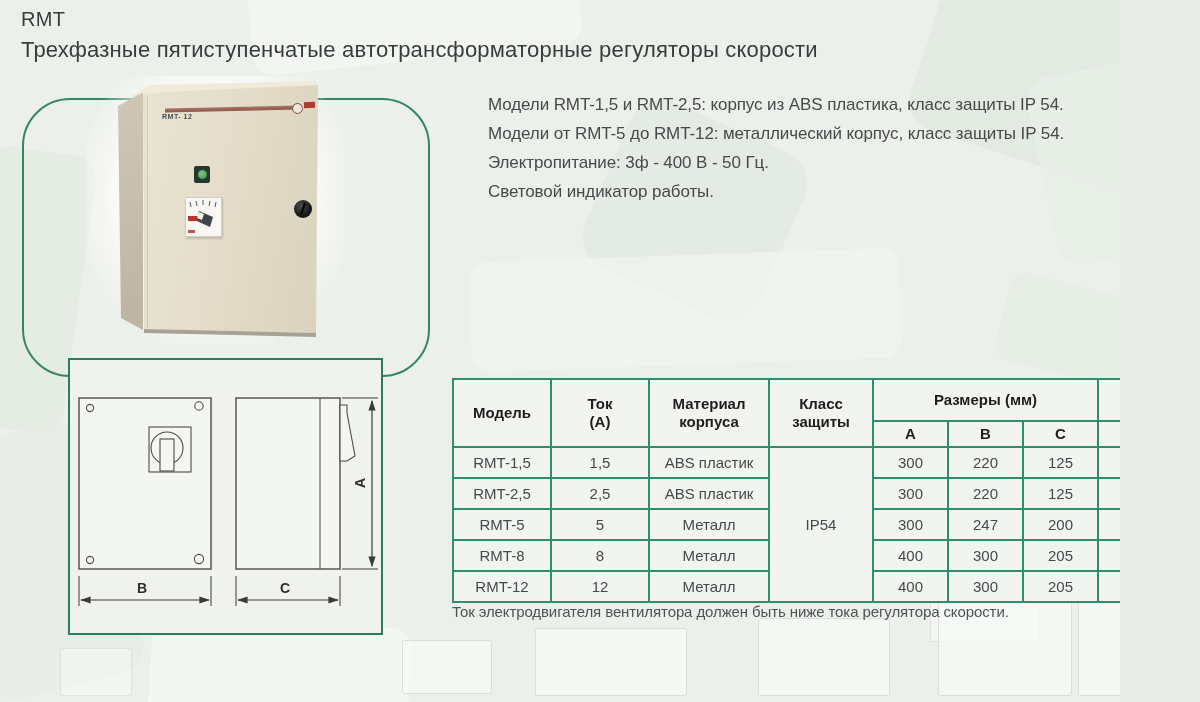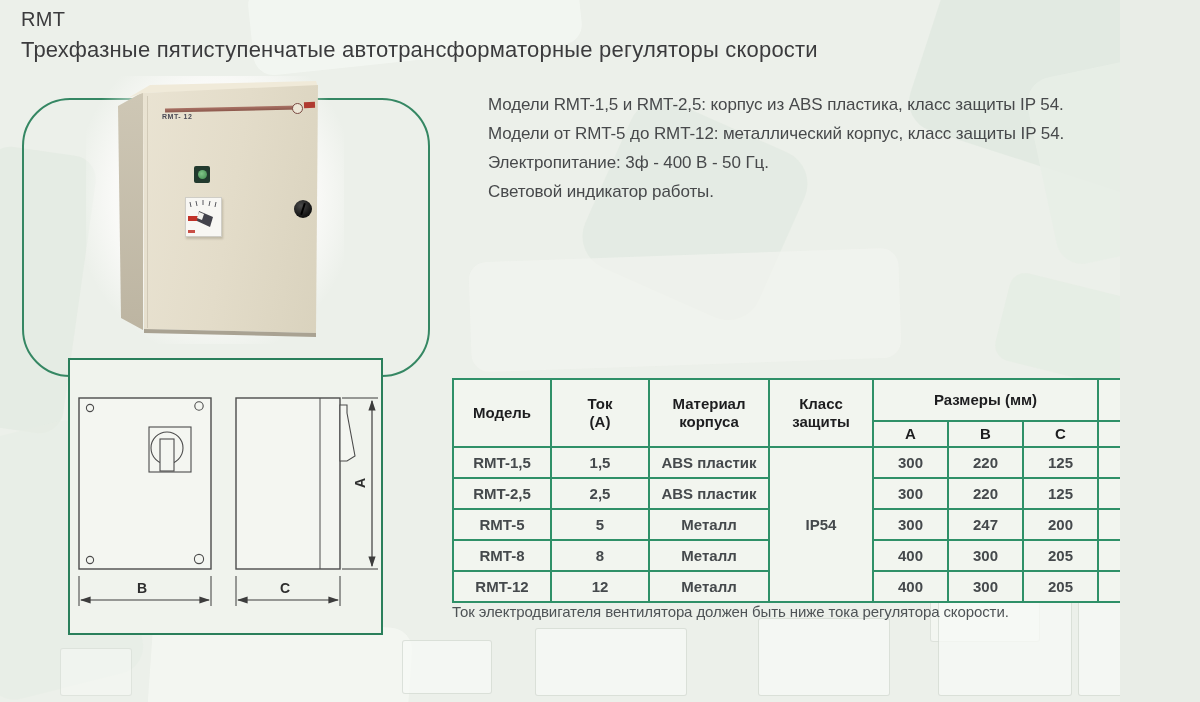--- a/index.html
+++ b/index.html
@@ -101,21 +101,21 @@
     font-size:15px;color:#45494c;background:transparent;
   }
   table.spec th,table.spec td{
     border:2px solid #2f9068;background:#f2f5ef;
     text-align:center;vertical-align:middle;padding:0;
     overflow:hidden;white-space:nowrap;
   }
   table.spec th{font-weight:bold;color:#1d1d1f;font-size:15px;line-height:18px;}
   tr.hrow1 th{height:40px;}
   tr.hrow2 th,tr.hrow2 td{height:24px;}
-  tr.drow td{height:29px;font-weight:bold;}
+  tr.drow td{height:29px;}
   td.model-cell{text-align:left;padding-left:8px;}
   .footnote{
     position:absolute;left:452px;top:603px;font-size:15px;color:#4e5356;
     letter-spacing:-0.1px;z-index:4;
   }
   
   .ghost{
     position:absolute;background:rgba(247,249,245,.75);
     border:1px solid rgba(150,162,150,.28);border-radius:3px;
   }

